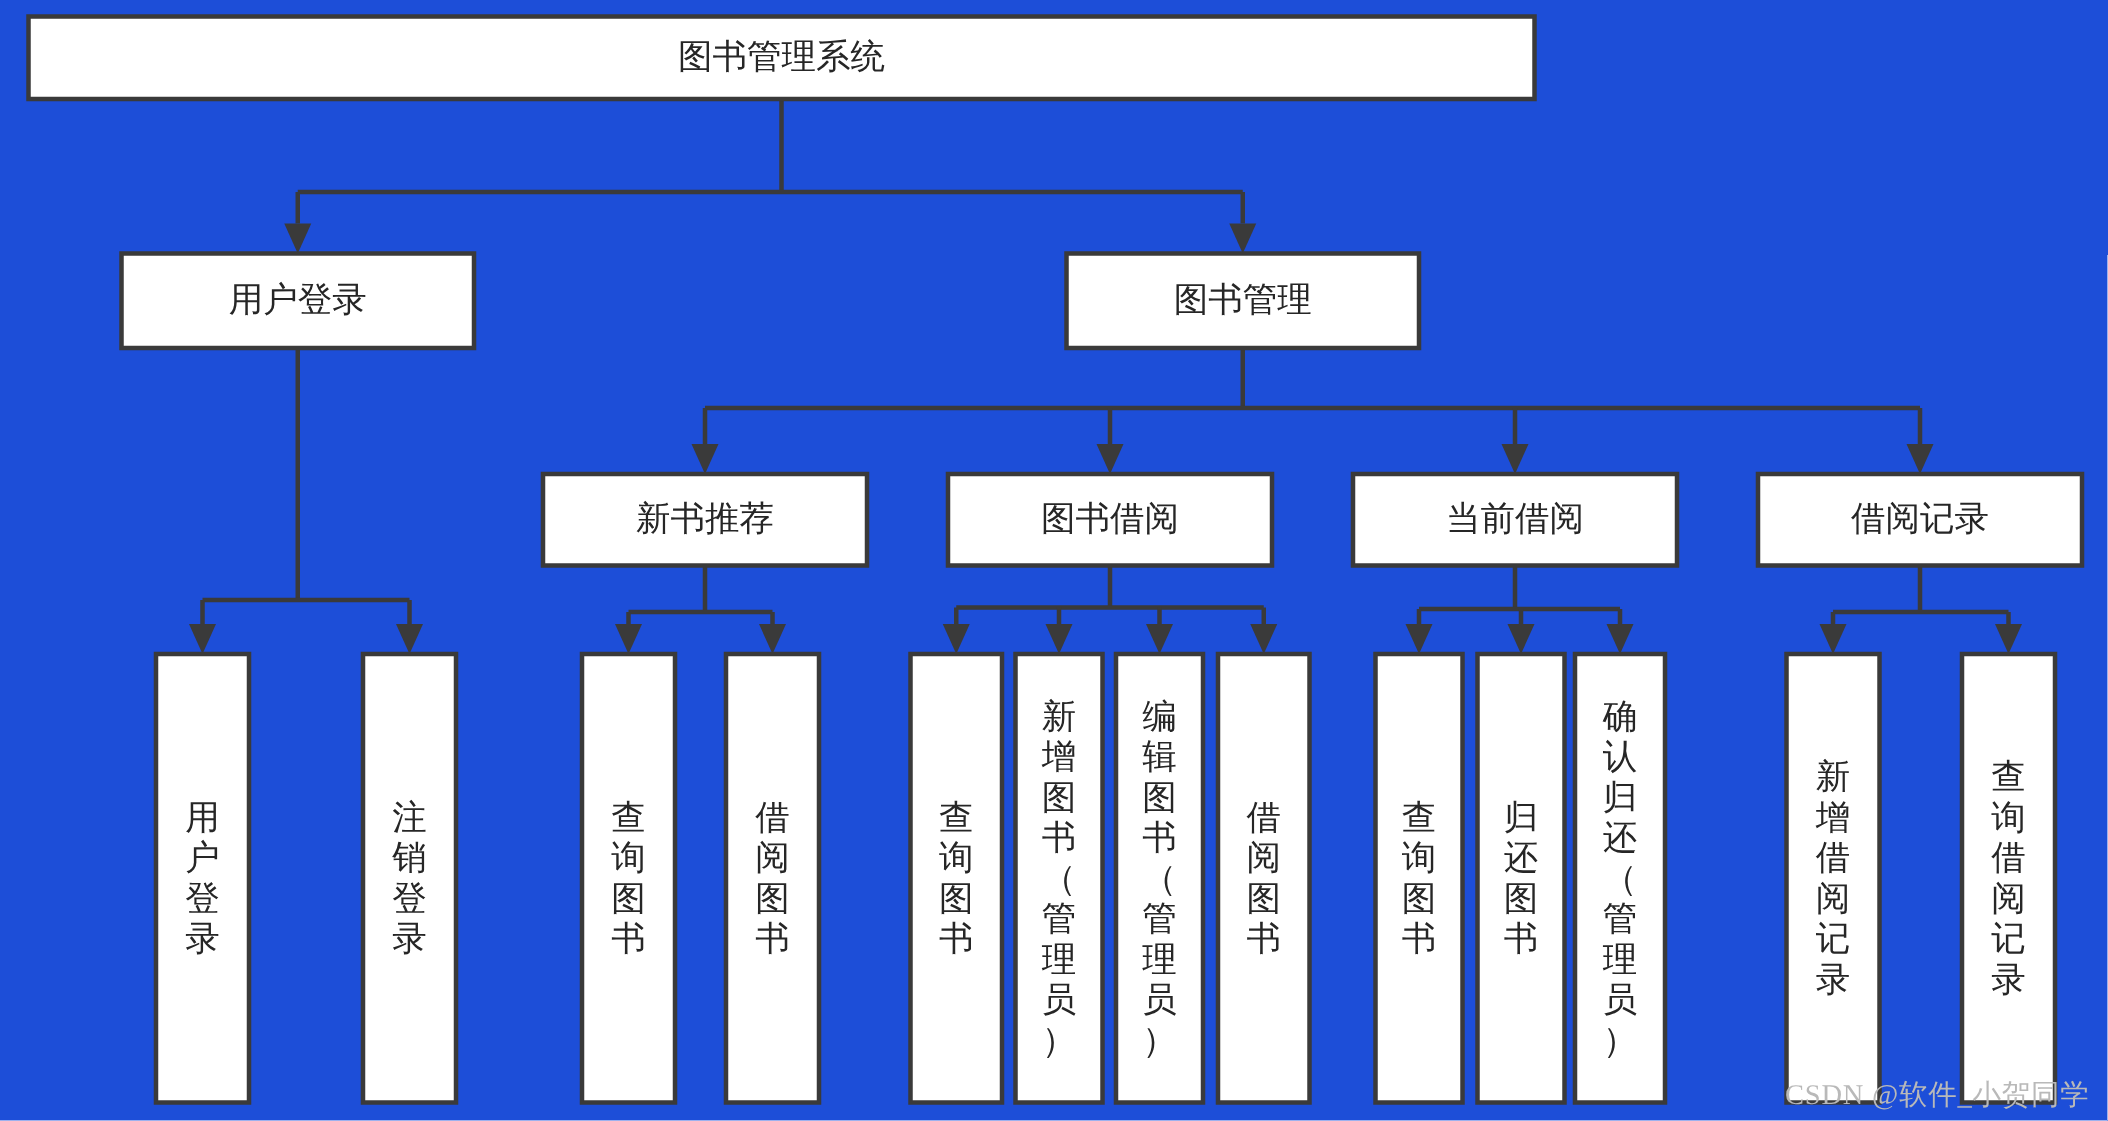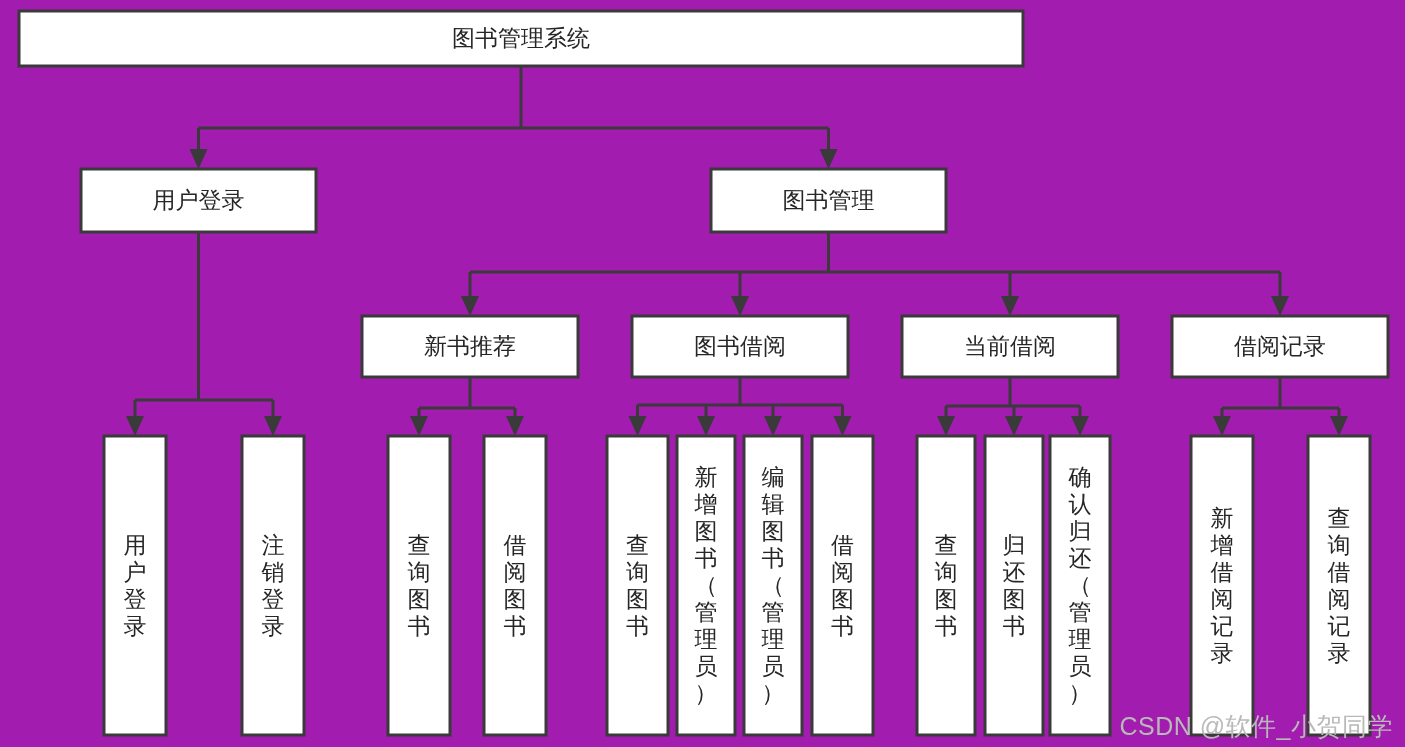--- a/index.html
+++ b/index.html
@@ -7,21 +7,21 @@
     padding: 0;
     background: #ffffff;
   }
   body {
     font-family: "Liberation Sans", "DejaVu Sans", sans-serif;
   }
   #diagram-root {
     position: relative;
     width: 1405px;
     height: 747px;
-    background: #a21caf;
+    background: #1d4ed8;
     overflow: hidden;
   }
   svg.diagram-canvas {
     position: absolute;
     left: 0;
     top: 0;
     width: 1405px;
     height: 747px;
   }
   .node-box {
@@ -48,22 +48,22 @@
   .node-label-v {
     font-family: "Liberation Sans", "DejaVu Sans", sans-serif;
     font-size: 23px;
     fill: #262626;
     text-anchor: middle;
   }
   .watermark {
     position: absolute;
     right: 12px;
     bottom: 4px;
-    font-family: Liberation Sans, sans-serif;
-    font-size: 25px;
+    font-family: Liberation Serif, serif;
+    font-size: 19px;
     color: #b9b9b9;
     letter-spacing: 0.5px;
     white-space: nowrap;
     user-select: none;
   }
 </style>
 </head>
 <body>
 
 <div id="diagram-root">

